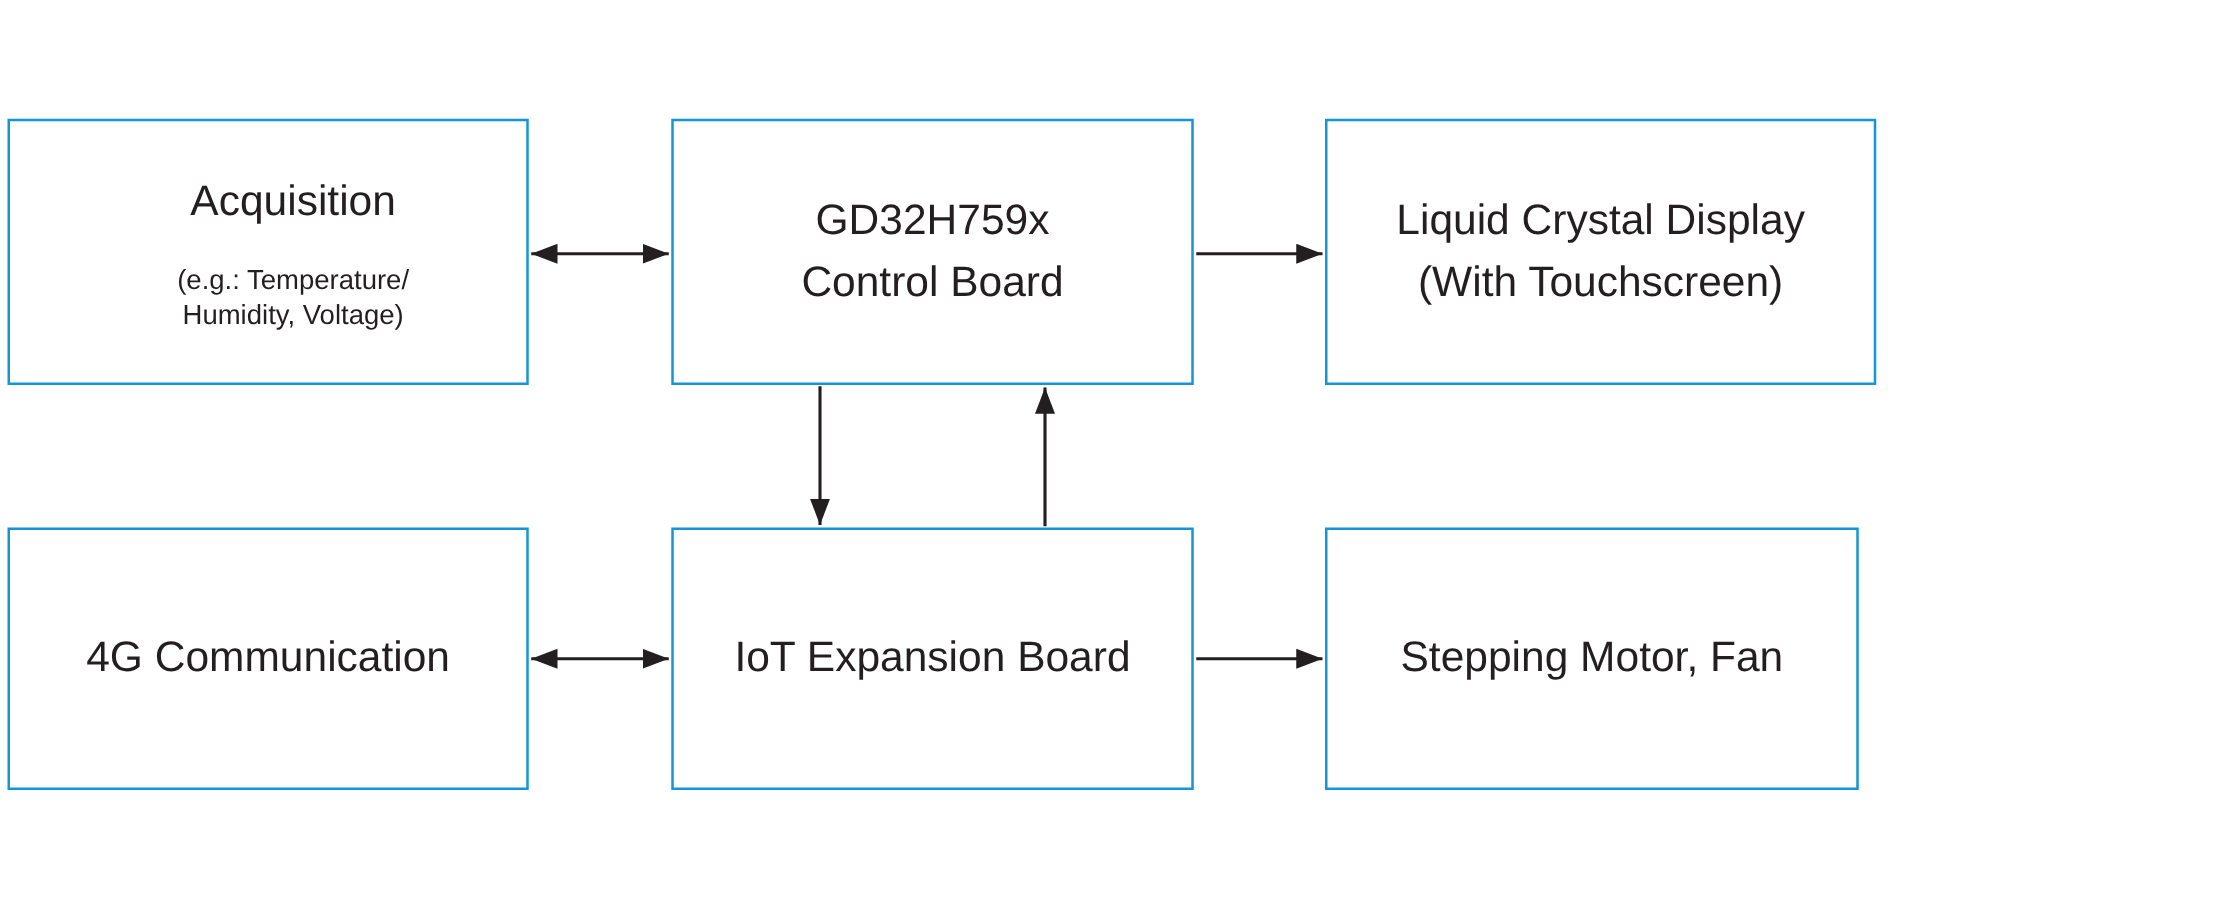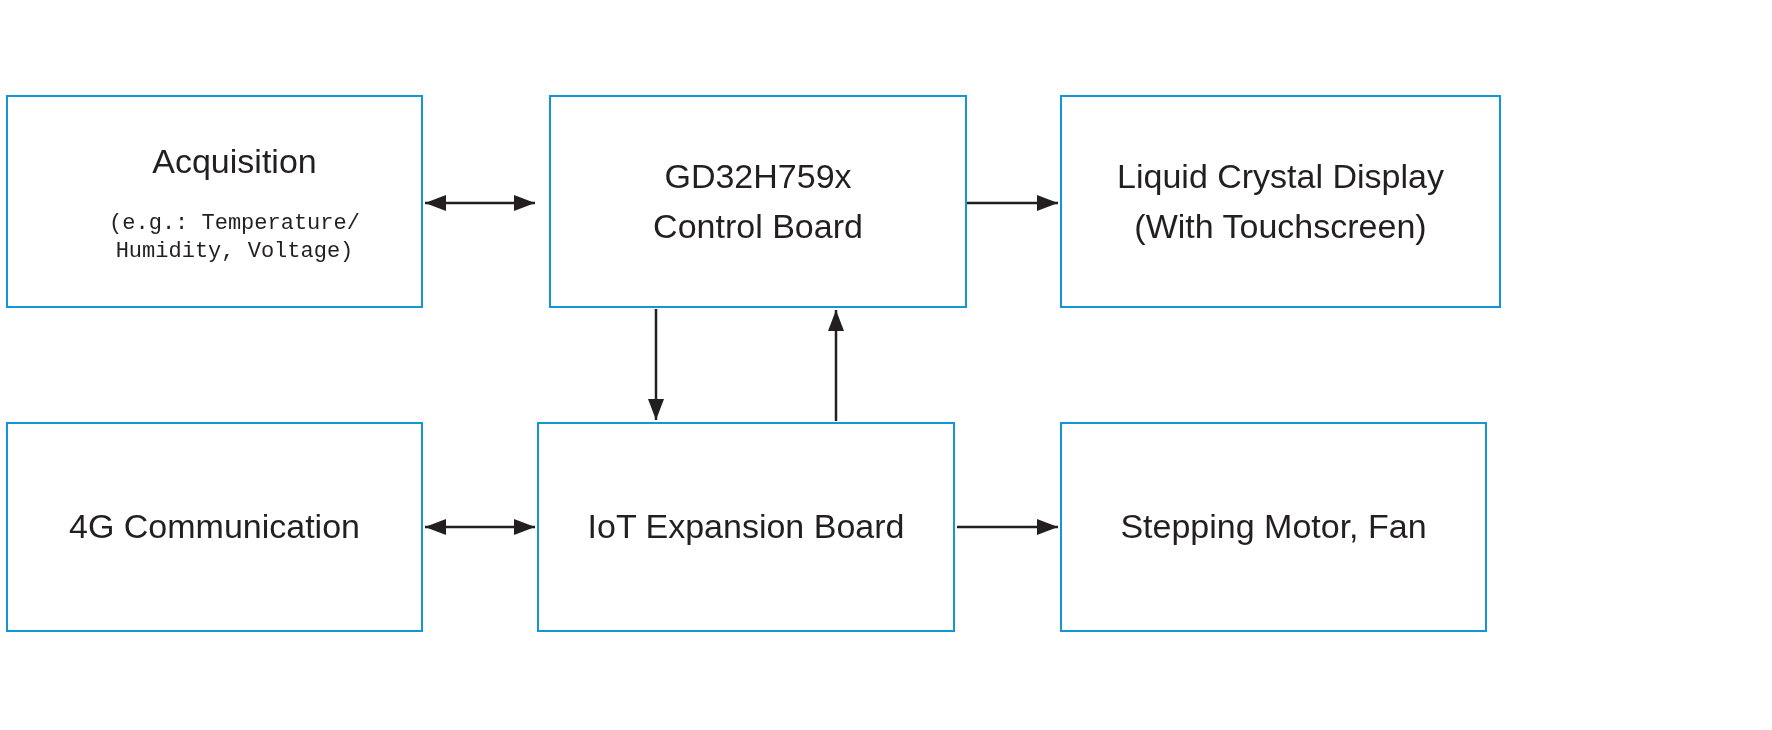--- a/index.html
+++ b/index.html
@@ -37,24 +37,23 @@
     line-height:1.45;
     white-space:pre-line;
     color:var(--ink);
   }
   .node-subtitle{
     font-size:22px;
     line-height:1.28;
     margin-top:24px;
     white-space:pre-line;
     color:var(--ink);
-    font-family:Liberation Mono, monospace;
   }
   #node-acquisition{ left:6px;   top:95px;  width:417px; height:213px;padding-left:40px; }
-  #node-control    { left:537px; top:95px;  width:418px; height:213px;margin-left:12px; }
+  #node-control    { left:537px; top:95px;  width:418px; height:213px; }
   #node-lcd        { left:1060px;top:95px;  width:441px; height:213px; }
   #node-4g         { left:6px;   top:422px; width:417px; height:210px; }
   #node-iot        { left:537px; top:422px; width:418px; height:210px; }
   #node-motor      { left:1060px;top:422px; width:427px; height:210px; }
 
   .edges{
     position:absolute;
     left:0; top:0;
     width:1772px;
     height:730px;

